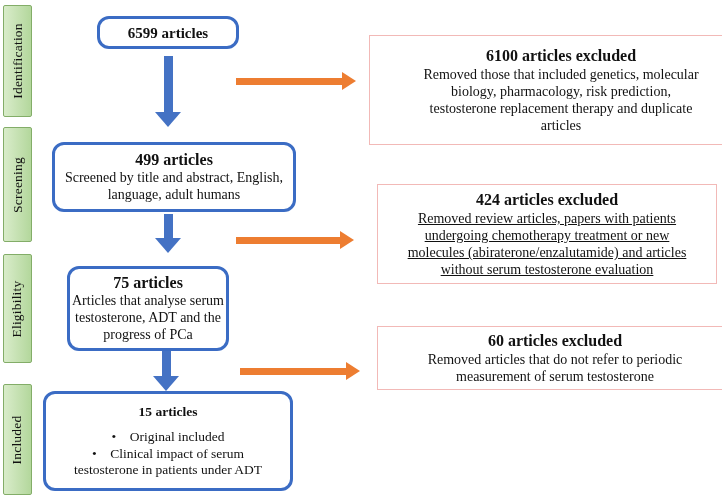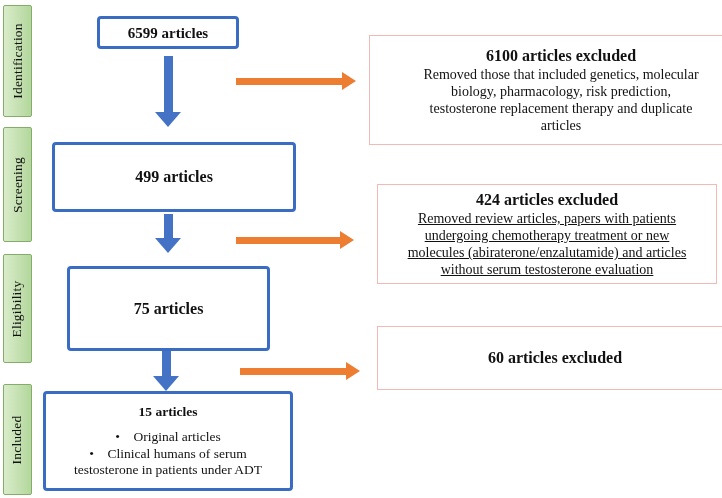--- a/index.html
+++ b/index.html
@@ -36,31 +36,31 @@
   }
   .stage.s1{top:5px;height:112px;}
   .stage.s2{top:127px;height:115px;}
   .stage.s3{top:254px;height:109px;}
   .stage.s4{top:384px;height:111px;}
 
   
   .flow-box{
     position:absolute;background:#ffffff;
     border:3px solid var(--flow-border);
-    border-radius:4px;
+    border-radius:12px;
     box-sizing:border-box;
     display:flex;flex-direction:column;align-items:center;justify-content:center;
     text-align:center;line-height:1.2;
   }
   .flow-box .title{font-weight:bold;font-size:16px;}
   .flow-box .body{font-size:14px;margin-top:1px;}
   .flow-box.f1{left:97px;top:16px;width:142px;height:33px;}
   .flow-box.f1 .title{font-size:15px;}
   .flow-box.f2{left:52px;top:142px;width:244px;height:70px;}
-  .flow-box.f3{left:67px;top:266px;width:203px;height:85px;}
+  .flow-box.f3{left:67px;top:266px;width:162px;height:85px;}
   .flow-box.f4{left:43px;top:391px;width:250px;height:100px;gap:8px;}
   .flow-box.f4 .title{font-size:13.5px;}
   .flow-box.f4 ul{list-style:none;margin:1px 0 0 0;padding:0;font-size:13.5px;}
   .flow-box.f4 li{max-width:205px;margin:0 auto;text-align:center;}
   .flow-box.f4 li::before{content:"\2022\2003";}
 
   
   .excl-box{
     position:absolute;background:#ffffff;
     border:1.5px solid var(--excluded-border);
@@ -109,46 +109,49 @@
   <div class="stage s4">
     <span>Included</span>
   </div>
 
   <div class="flow-box f1">
     <div class="title">6599 articles</div>
   </div>
 
   <div class="flow-box f2">
     <div class="title">499 articles</div>
+    <div class="body">Screened by title and abstract, English, language, adult humans</div>
   </div>
 
   <div class="flow-box f3">
     <div class="title">75 articles</div>
+    <div class="body">Articles that analyse serum testosterone, ADT and the progress of PCa</div>
   </div>
 
   <div class="flow-box f4">
     <div class="title">15 articles</div>
     <ul>
-      <li>Original articles</li>
-      <li>Clinical humans of serum testosterone in patients under ADT</li>
+      <li>Original included</li>
+      <li>Clinical impact of serum testosterone in patients under ADT</li>
     </ul>
   </div>
 
   <div class="excl-box e1">
     <div class="title">6100 articles excluded</div>
     <div class="body">Removed those that included genetics, molecular biology, pharmacology, risk prediction, testosterone replacement therapy and duplicate articles</div>
   </div>
 
   <div class="excl-box e2">
     <div class="title">424 articles excluded</div>
     <div class="body">Removed review articles, papers with patients undergoing chemotherapy treatment or new molecules (abiraterone/enzalutamide) and articles without serum testosterone evaluation</div>
   </div>
 
   <div class="excl-box e3">
     <div class="title">60 articles excluded</div>
+    <div class="body">Removed articles that do not refer to periodic measurement of serum testosterone</div>
   </div>
 
   <div class="arrow-down a1">
     <div class="shaft"></div>
     <div class="head"></div>
   </div>
   <div class="arrow-down a2">
     <div class="shaft"></div>
     <div class="head"></div>
   </div>

